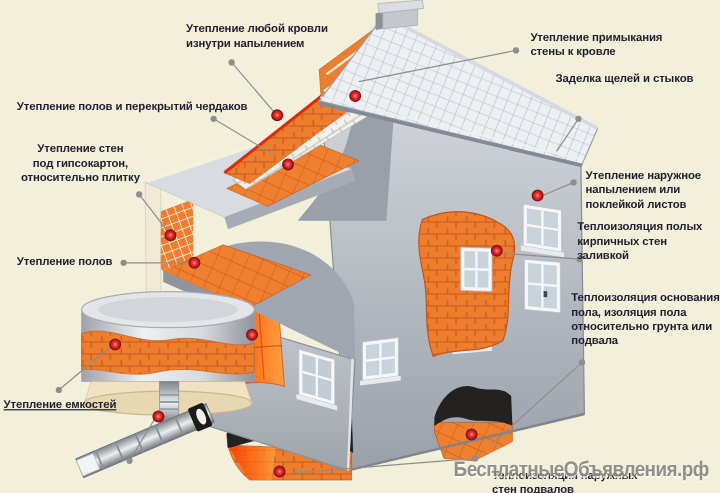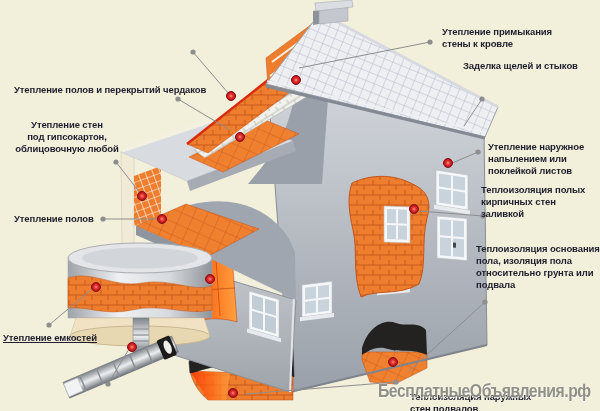--- a/index.html
+++ b/index.html
@@ -243,24 +243,26 @@
       <circle cx="96" cy="287" r="4.5"></circle>
       <circle cx="132" cy="347" r="4.5"></circle>
       <circle cx="210" cy="279" r="4.5"></circle>
       <circle cx="448" cy="163" r="4.5"></circle>
       <circle cx="414" cy="209" r="4.5"></circle>
       <circle cx="393" cy="362" r="4.5"></circle>
       <circle cx="233" cy="393" r="4.5"></circle>
     </g>
   </svg>
 
+  <div class="label" style="left:155px;top:19px;">Утепление любой кровли
+изнутри напылением</div>
   <div class="label" style="left:14px;top:84px;">Утепление полов и перекрытий чердаков</div>
   <div class="label center" style="left:12px;top:119px;width:110px;">Утепление стен
 под гипсокартон,
-облицовочную любой</div>
+относительно плитку</div>
   <div class="label" style="left:14px;top:213px;">Утепление полов</div>
   <div class="label" style="left:3px;top:332px;text-decoration:underline;">Утепление емкостей</div>
   <div class="label" style="left:442px;top:26px;">Утепление примыкания
 стены к кровле</div>
   <div class="label" style="left:463px;top:60px;text-align:right;">Заделка щелей и стыков</div>
   <div class="label" style="left:488px;top:141px;">Утепление наружное
 напылением или
 поклейкой листов</div>
   <div class="label" style="left:481px;top:184px;">Теплоизоляция полых
 кирпичных стен заливкой</div>

